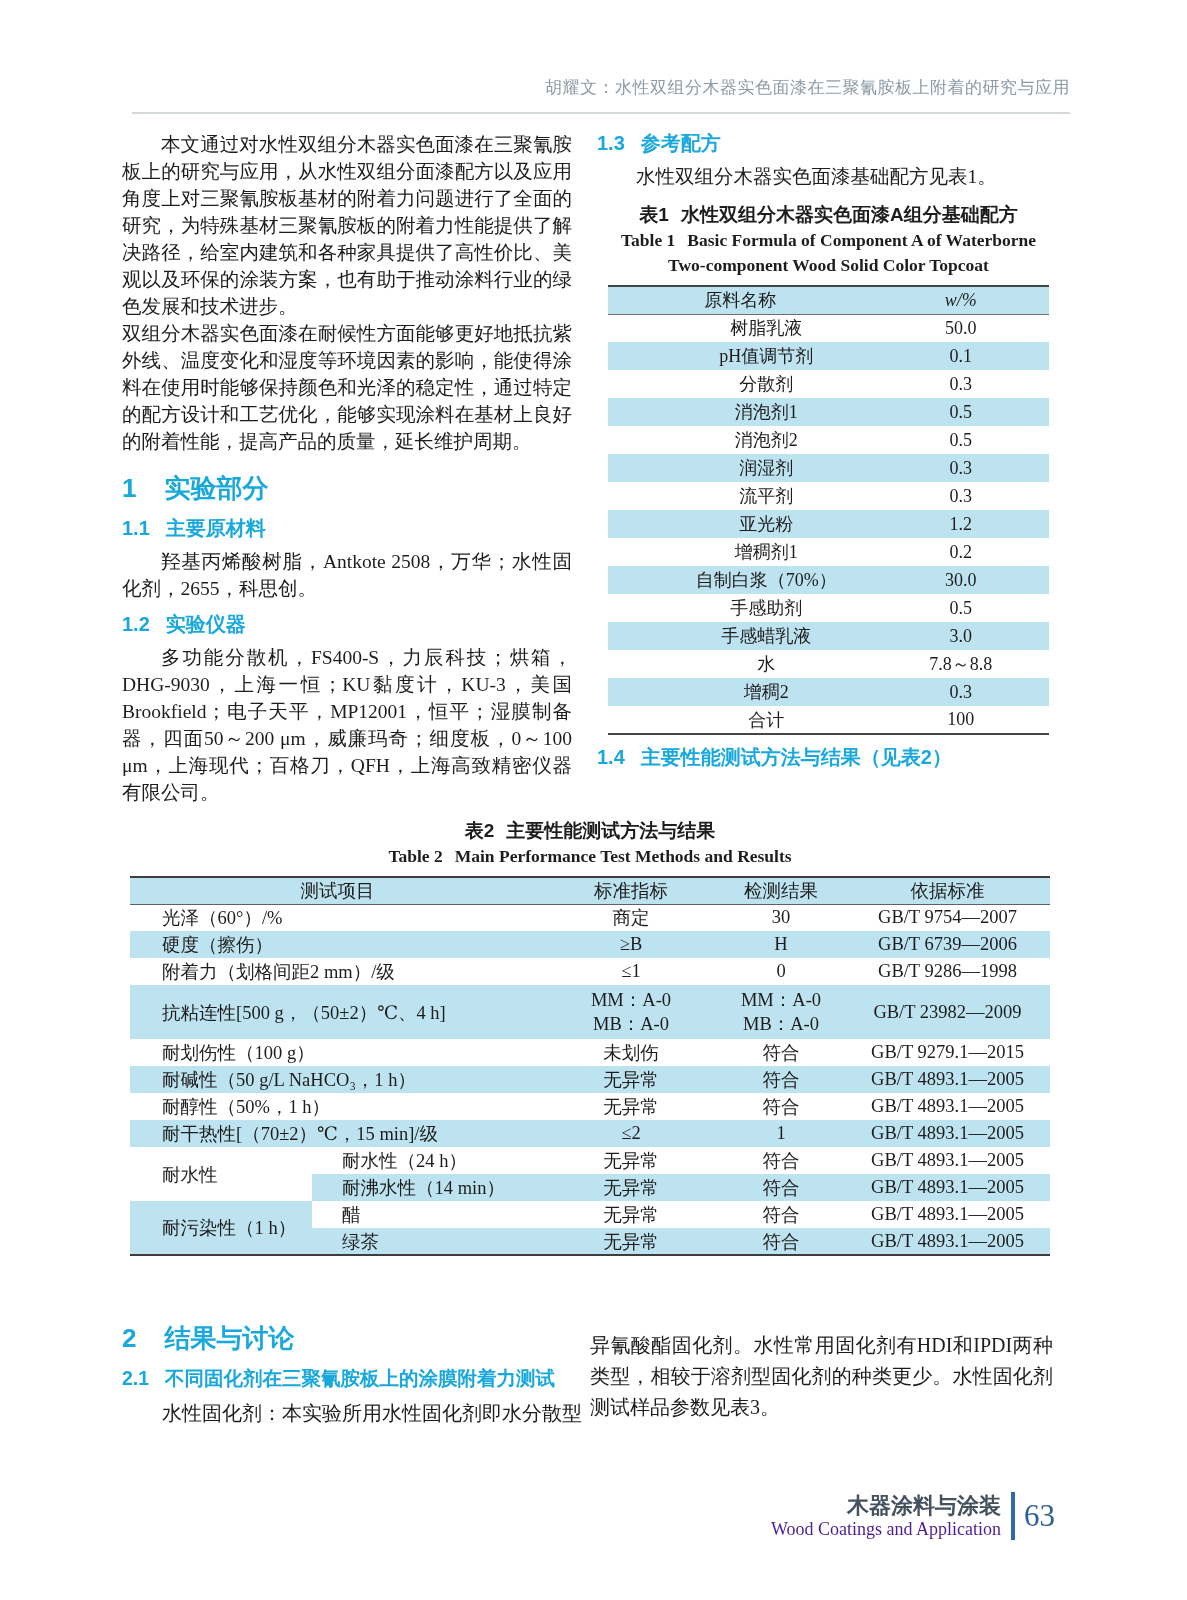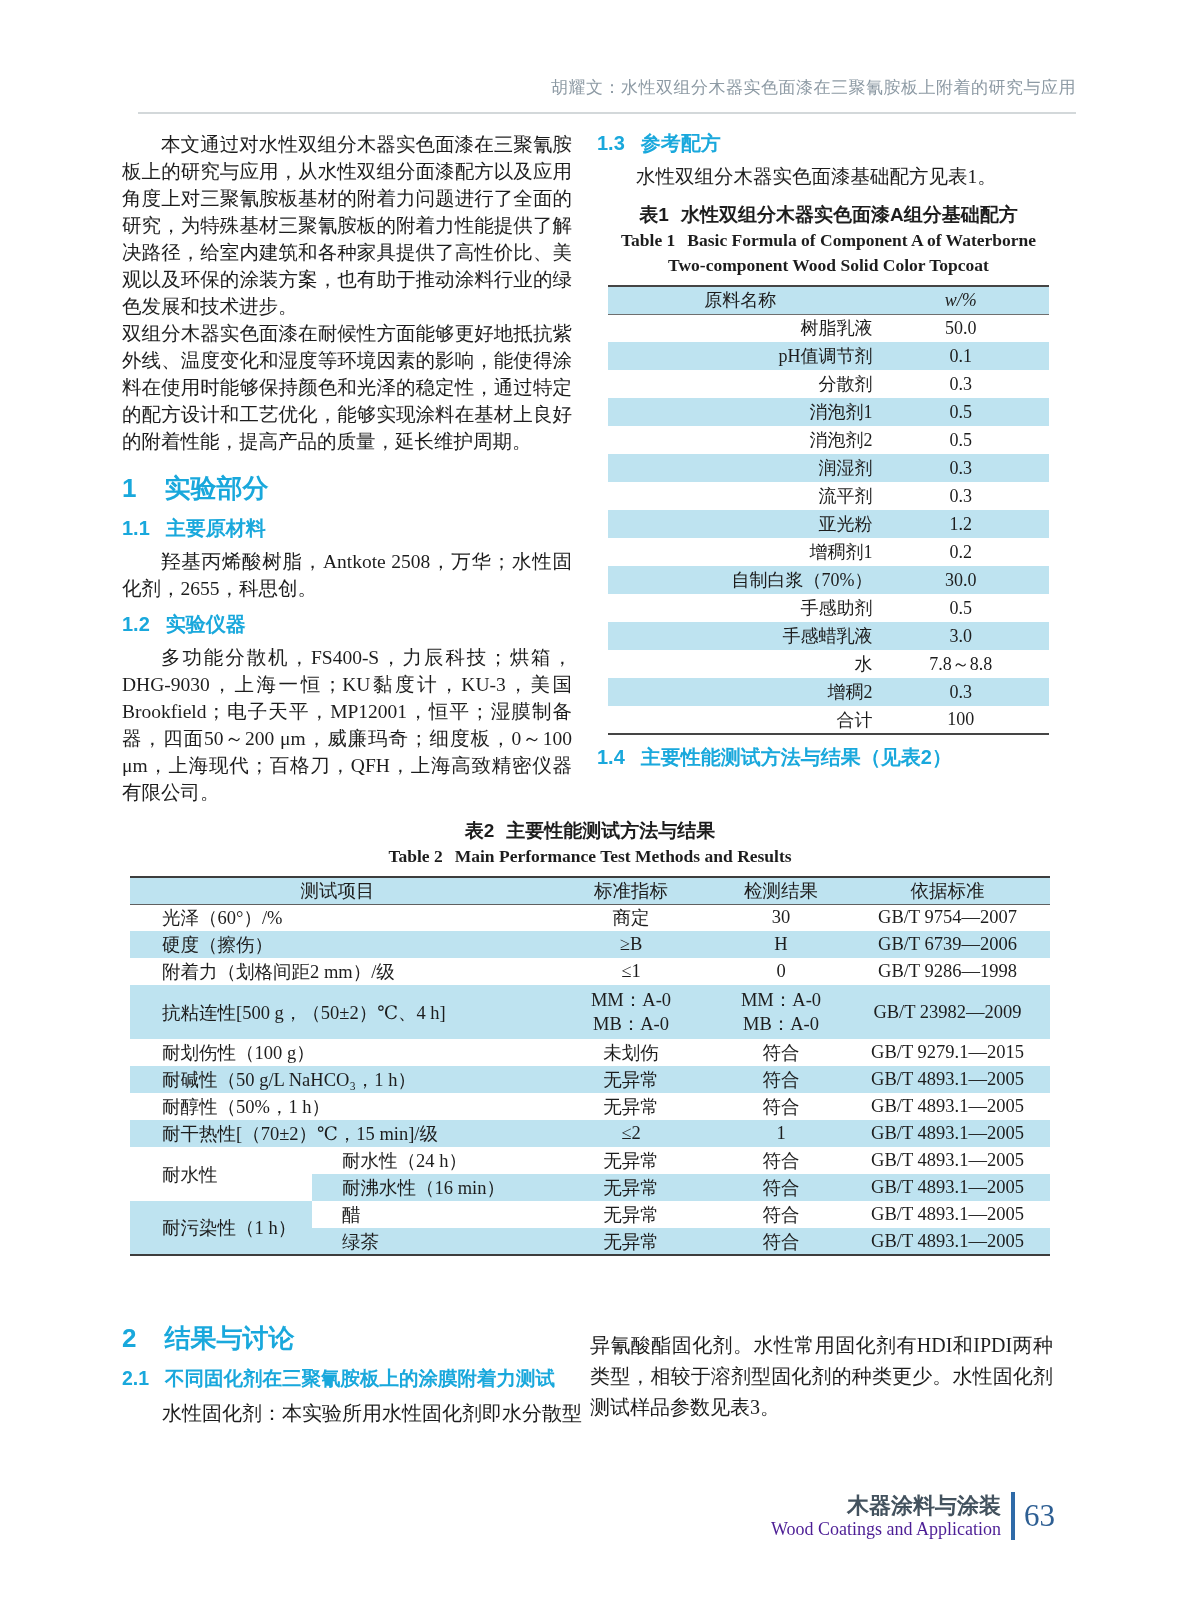--- a/index.html
+++ b/index.html
@@ -6,21 +6,21 @@
   html,body { background:#e9e9e9; }
   .page {
     position:relative; width:1187px; height:1600px; margin:0 auto;
     background:#ffffff; overflow:hidden;
     --accent:#19a8dc; --row-blue:#bee3f0; --footer-accent:#2e5f93;
     font-family:"Liberation Serif","DejaVu Serif",serif; color:#1d1d1d;
   }
 
   
   .running-head{
-    position:absolute; top:76px; left:138px; width:938px;
+    position:absolute; top:76px; left:132px; width:938px;
     text-align:right; font-family:"Liberation Sans","DejaVu Sans",sans-serif;
     font-size:17px; color:#8d9aa4; padding-bottom:13px;
     border-bottom:2px solid #d3d8da; letter-spacing:.5px;
   }
 
   
   .col-left-top  { position:absolute; top:131px; left:122px; width:450px; }
   .col-right-top { position:absolute; top:130px; left:597px; width:463px; }
 
   .body-para{ font-size:19.5px; line-height:27px; text-align:justify; text-justify:inter-ideograph; }
@@ -39,21 +39,21 @@
            font-size:19px; line-height:26px; margin-top:12px; }
   .cap-en{ text-align:center; font-family:"Liberation Serif","DejaVu Serif",serif; font-weight:bold;
            font-size:17.5px; line-height:25px; margin-bottom:7px; }
   .cap-gap{ margin-left:12px; }
 
   
   .t1{ width:441px; margin-left:11px; border-collapse:collapse;
        border-top:2px solid #454545; border-bottom:2px solid #454545; font-size:18px; }
   .t1 th{ font-weight:normal; height:28px; background:var(--row-blue); border-bottom:1px solid #6f6f6f; }
   .t1 td{ height:28px; }
-  .t1 .name{ width:60%; text-align:right; padding-left:52px; }
+  .t1 .name{ width:60%; text-align:center; padding-left:52px; }
   .t1 th.name{ text-align:center; padding-left:0; }
   .t1 .val{ width:40%; text-align:center; }
   .t1 th.val{ font-style:italic; }
   .t1 tbody tr:nth-child(even){ background:var(--row-blue); }
 
   
   .table2-block{ position:absolute; top:818px; left:130px; width:920px; }
   .t2{ width:920px; border-collapse:collapse; table-layout:fixed;
        border-top:2.5px solid #3d3d3d; border-bottom:2.5px solid #3d3d3d; font-size:18.5px; }
   .t2 th{ font-weight:normal; height:27px; background:var(--row-blue); border-bottom:1px solid #606060; }
@@ -278,21 +278,21 @@
           <td class="b">GB/T 4893.1—2005</td>
         </tr>
         <tr>
           <td rowspan="2" class="item">耐水性</td>
           <td class="item2">耐水性（24 h）</td>
           <td>无异常</td>
           <td>符合</td>
           <td>GB/T 4893.1—2005</td>
         </tr>
         <tr>
-          <td class="item2 b">耐沸水性（16 min）</td>
+          <td class="item2 b">耐沸水性（14 min）</td>
           <td class="b">无异常</td>
           <td class="b">符合</td>
           <td class="b">GB/T 4893.1—2005</td>
         </tr>
         <tr>
           <td rowspan="2" class="item b">耐污染性（1 h）</td>
           <td class="item2">醋</td>
           <td>无异常</td>
           <td>符合</td>
           <td>GB/T 4893.1—2005</td>

